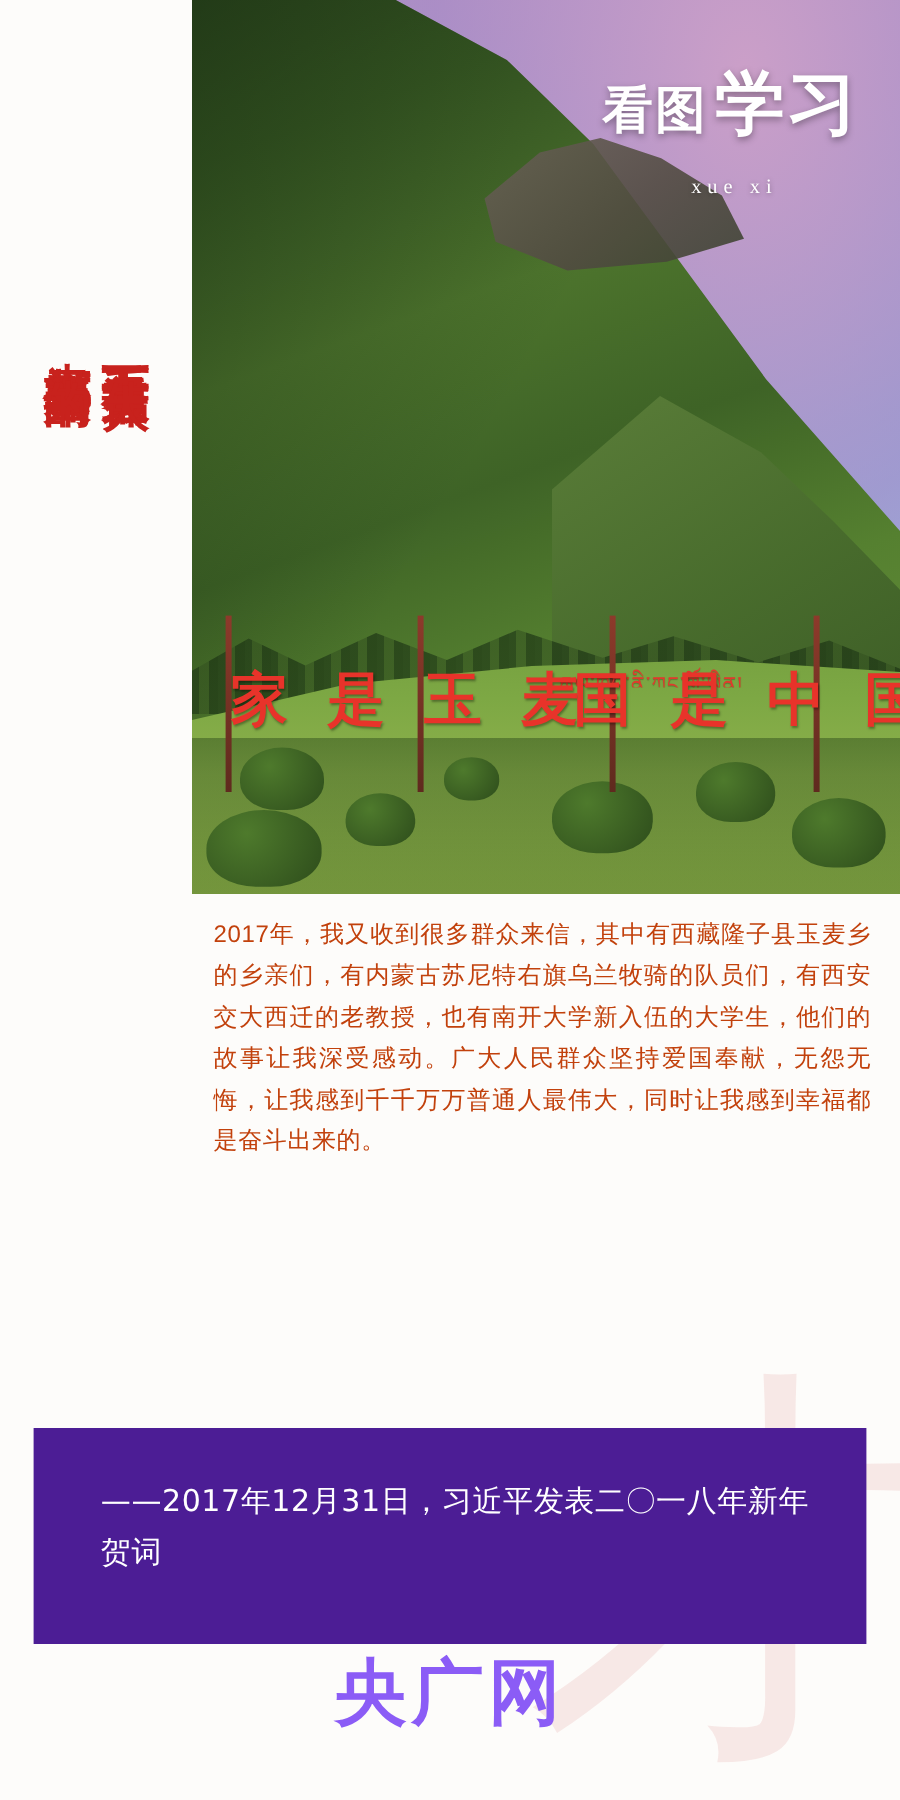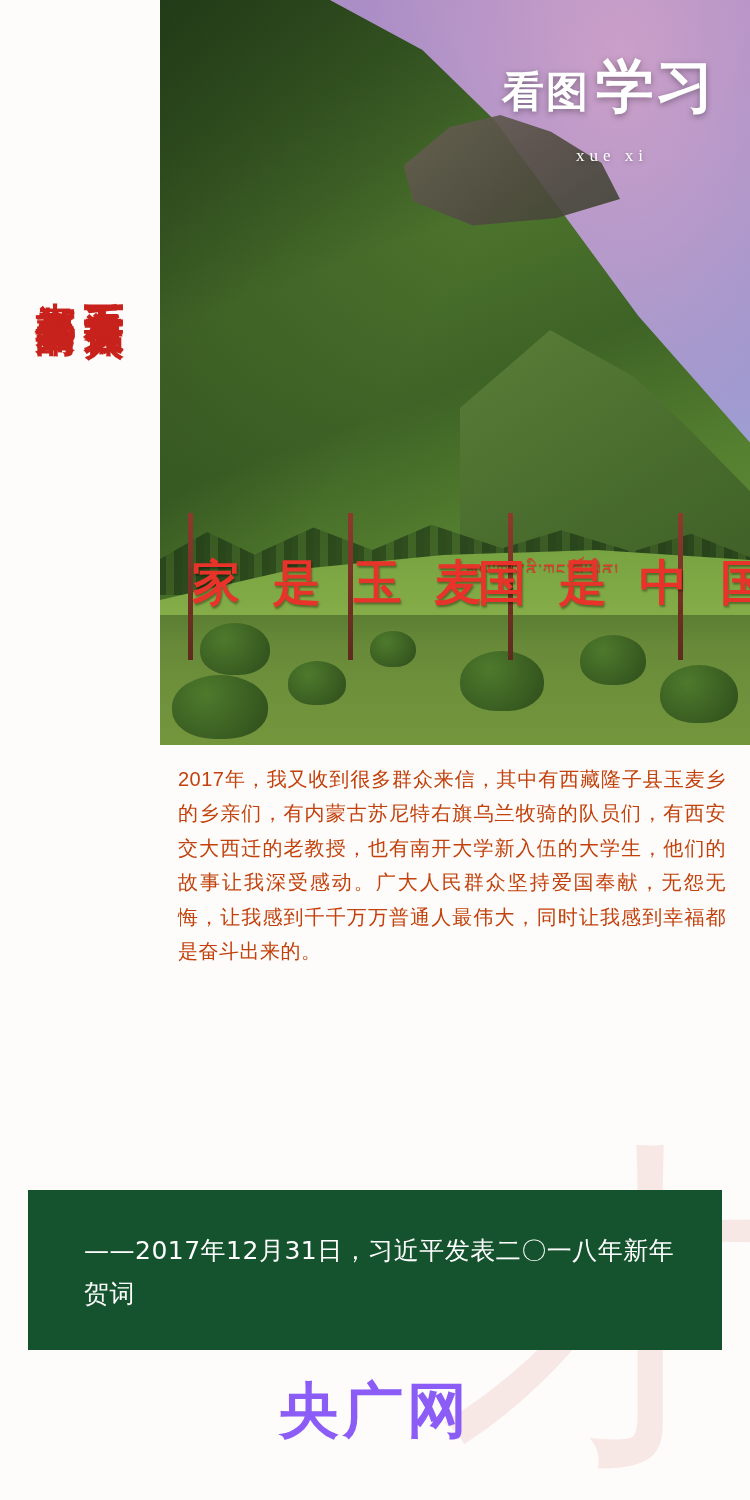--- a/index.html
+++ b/index.html
@@ -247,22 +247,22 @@
     letter-spacing: 0.5px;
     text-align: justify;
     z-index: 5;
   }
   
   .source-box {
     position: absolute;
     left: 28px;
     top: 1190px;
     width: 694px;
-    height: 160px;
-    background: #14532d;
+    height: 180px;
+    background: #4c1d95;
     z-index: 5;
   }
   .source-text {
     position: absolute;
     left: 56px;
     top: 40px;
     width: 600px;
     color: #ffffff;
     font-family: "DejaVu Sans", sans-serif;
     font-size: 25px;

